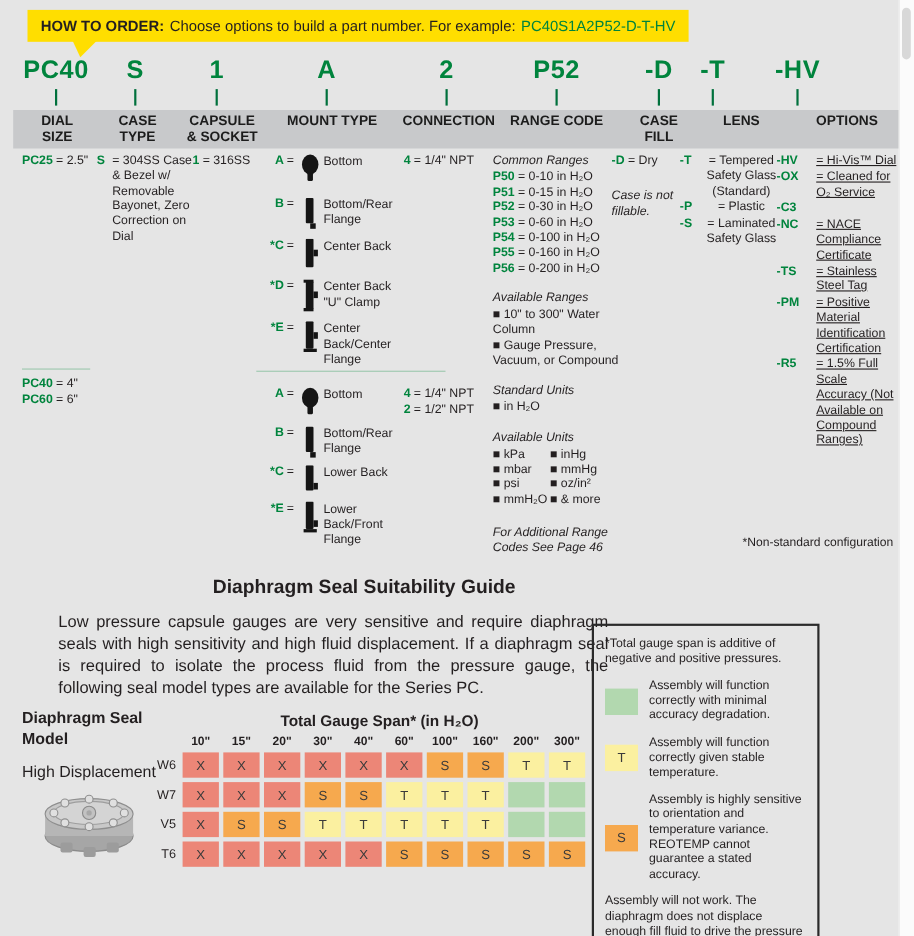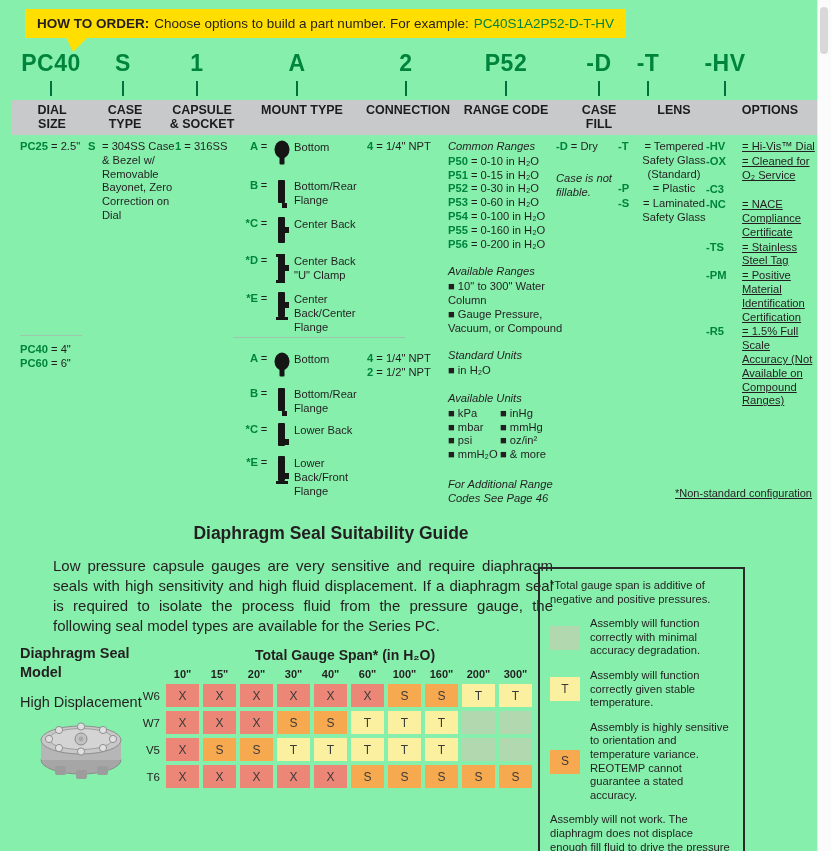--- a/index.html
+++ b/index.html
@@ -1,18 +1,18 @@
 <!DOCTYPE html>
 <html><head>
 <meta charset="utf-8">
 <style>
   * { margin:0; padding:0; box-sizing:border-box; }
   html,body { background:#ffffff; }
   #page {
-    position:relative; width:831px; height:851px; background:#86efac;
+    position:relative; width:831px; height:851px; background:#e5e5e5;
     font-family:"Liberation Sans", sans-serif; color:#231f20; overflow:hidden;
   }
   
   #banner {
     position:absolute; left:25px; top:9px; height:29px;
     background:#FFDE00; display:inline-flex; align-items:center;
     padding:0 12px; font-size:13.5px; white-space:nowrap;
   }
   #banner .b-title { font-weight:bold; margin-right:5px; }
   #banner .b-example { color:#00843D; margin-left:5px; }
@@ -56,21 +56,21 @@
   .unit-row { display:flex; }
   .unit-row span:first-child { width:52px; }
   
   .fl-note { margin-top:18px; font-style:italic; width:62px; }
   .ln-row { display:flex; margin-bottom:1px; }
   .ln-row .code { width:24px; flex:0 0 auto; }
   .ln-row .desc { flex:1 1 auto;text-align:center; }
   .op-row { display:flex; margin-bottom:1px; }
   .op-row .code { width:36px; flex:0 0 auto; }
   .op-row .desc { flex:1 1 auto;text-decoration:underline; }
-  #nonstd { position:absolute; left:640px; top:487px; width:172px; text-align:right; font-size:11px;text-decoration:underline; }
+  #nonstd { position:absolute; left:640px; top:487px; width:172px; text-align:right; font-size:11px; }
   
   #guide-title { position:absolute; left:0; top:523px; width:662px; text-align:center; font-size:17.5px; font-weight:bold; }
   #guide-para { position:absolute; left:20px; top:556px; width:500px; font-size:15px; line-height:20px; text-align:justify;margin-left:33px; }
   #model-label { position:absolute; left:20px; top:644px; width:130px; font-size:14.5px; font-weight:bold; line-height:19px; }
   #model-value { position:absolute; left:20px; top:694px; font-size:14.5px; }
   #seal-img { position:absolute; left:33px; top:714px; }
   
   #tbl-title { position:absolute; left:170px; top:647px; width:350px; text-align:center; font-size:14px; font-weight:bold; }
   #suit-grid { position:absolute; left:136px; top:668px; }
   .t-row { display:flex; gap:4px; margin-bottom:4px; align-items:center; }

